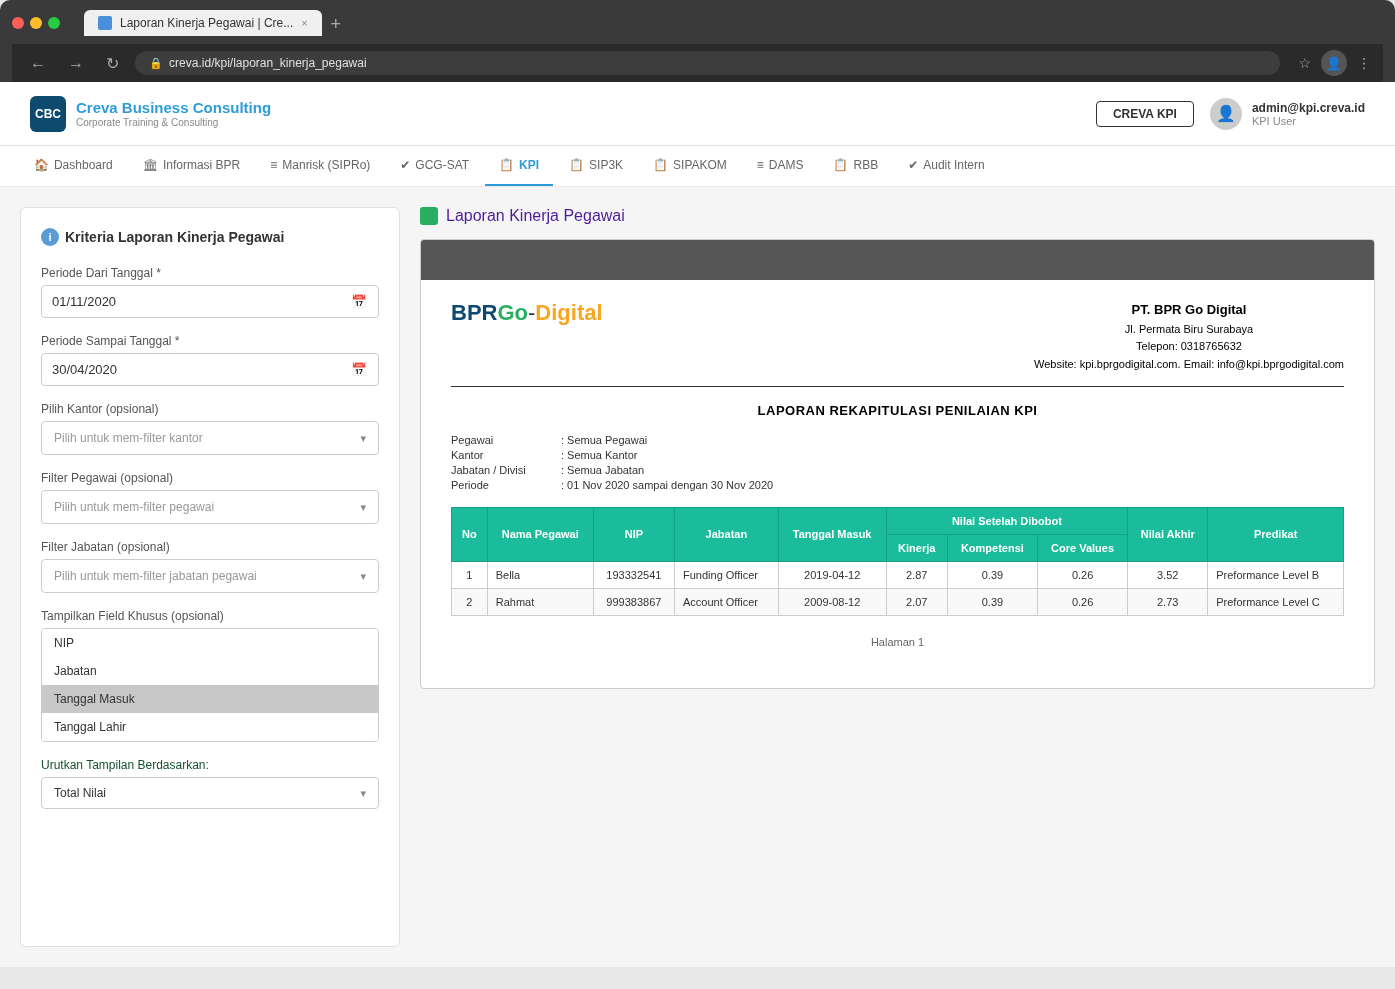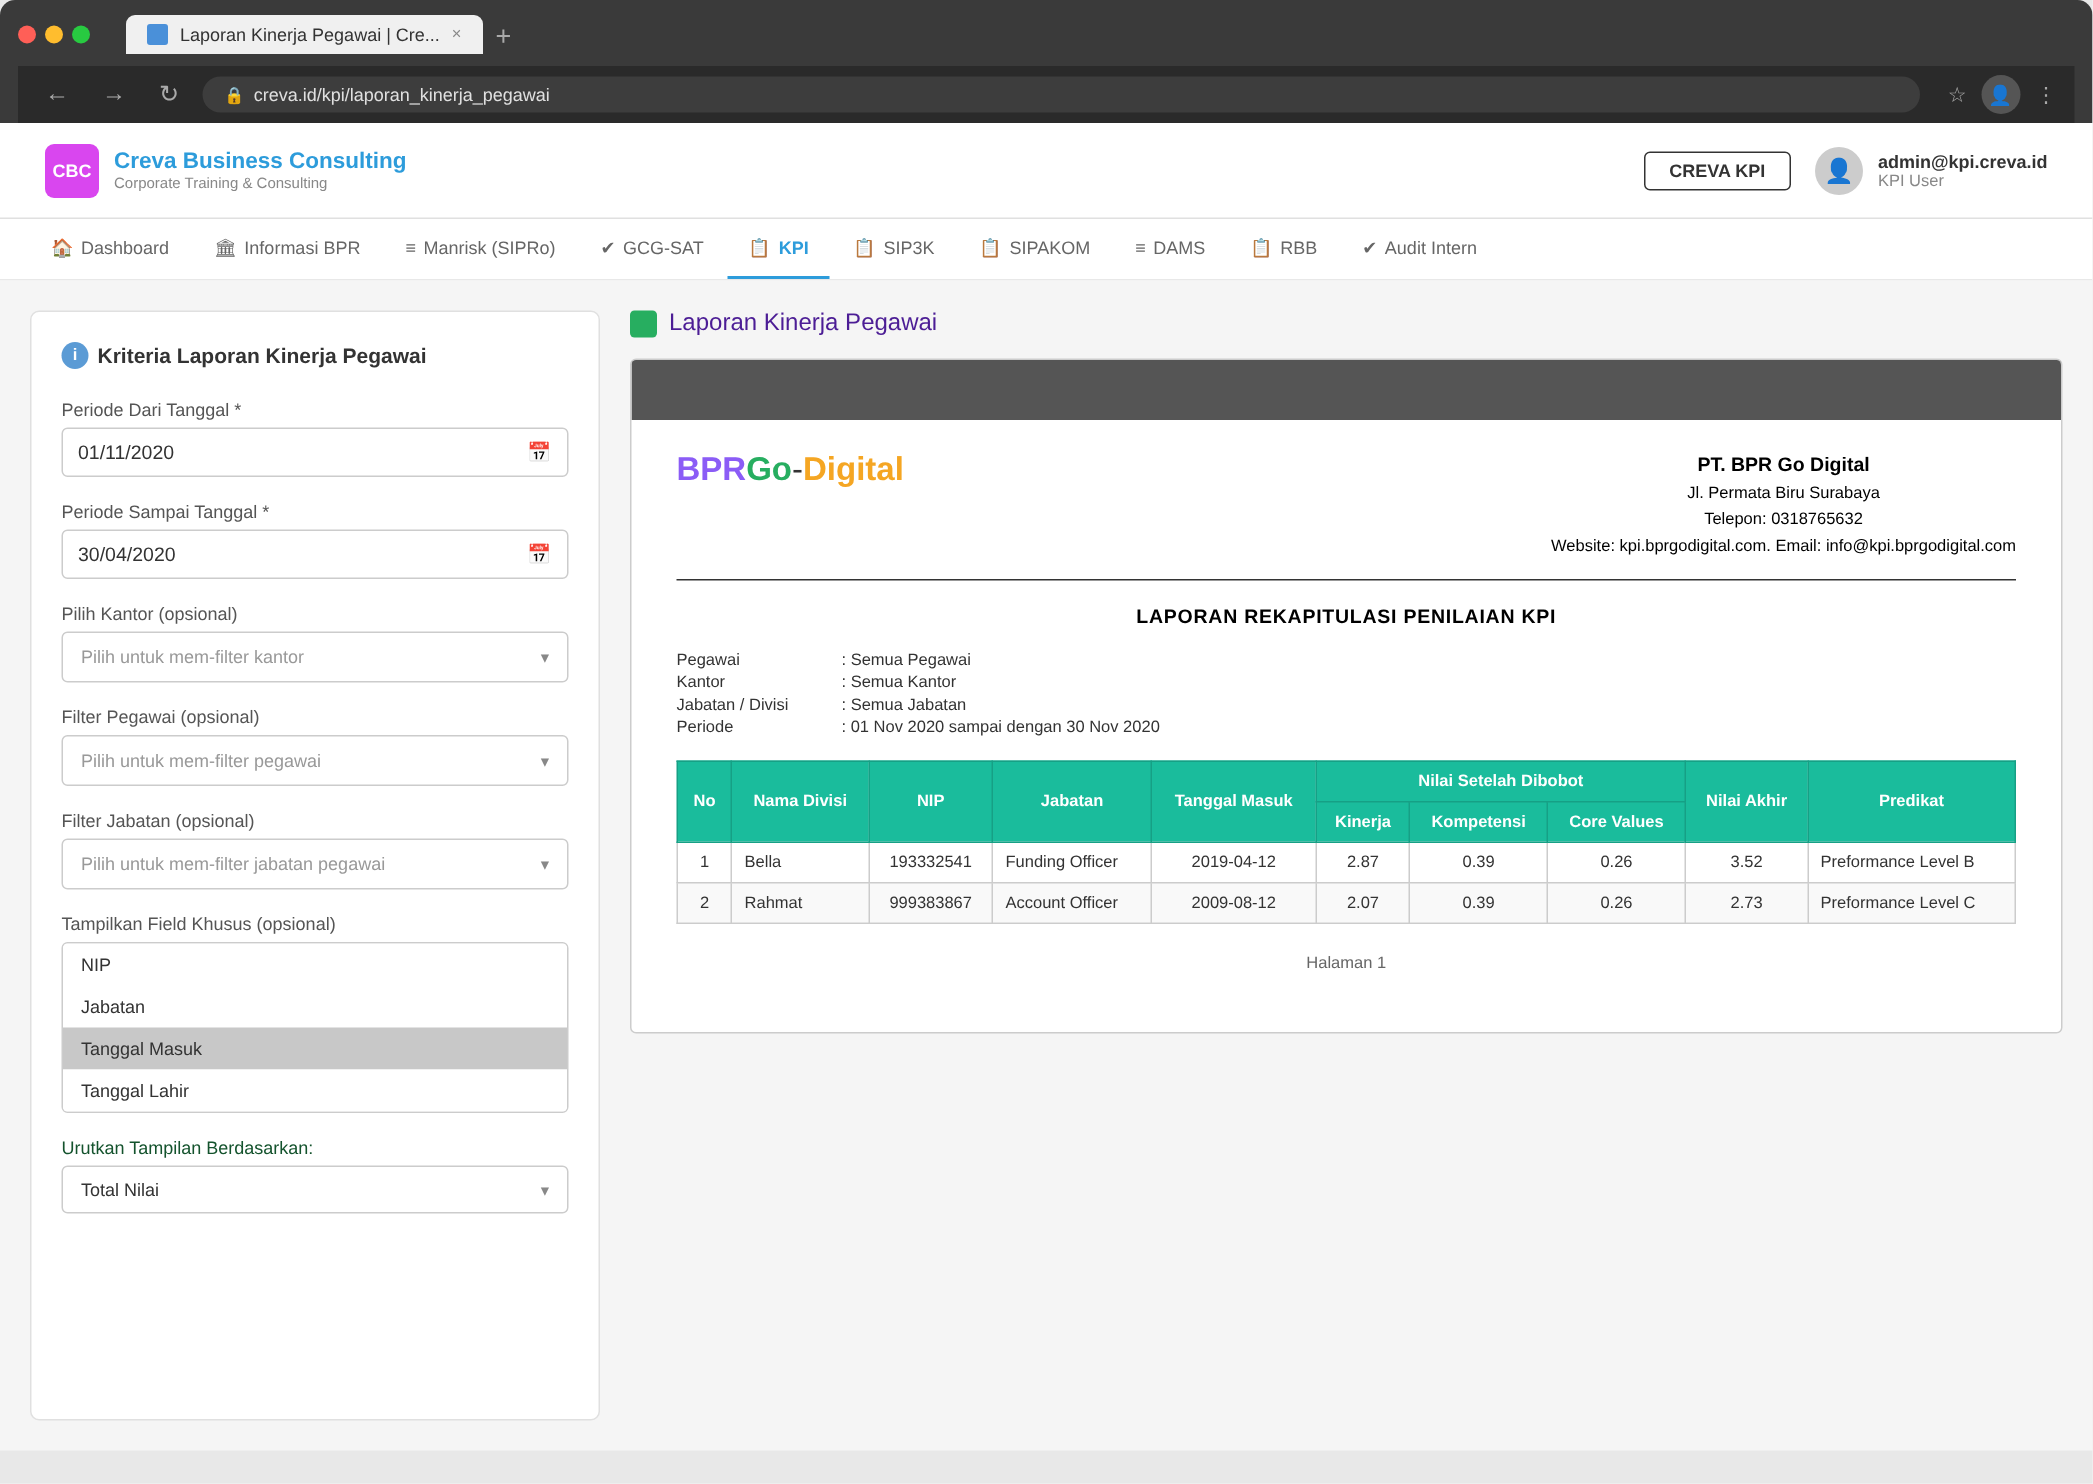--- a/index.html
+++ b/index.html
@@ -29,21 +29,21 @@
     .browser-actions { display: flex; align-items: center; gap: 10px; margin-left: 8px; }
     .browser-action-btn { background: none; border: none; color: #aaa; font-size: 14px; cursor: pointer; }
     .incognito-badge { background: #555; border-radius: 50%; width: 26px; height: 26px; display: flex; align-items: center; justify-content: center; color: #ccc; font-size: 13px; }
 
     
     .app-wrapper { background: #f5f5f5; min-height: 870px; width: 1395px; }
 
     
     .app-header { background: #fff; border-bottom: 1px solid #e0e0e0; padding: 0 30px; display: flex; align-items: center; justify-content: space-between; height: 64px; }
     .brand { display: flex; align-items: center; gap: 10px; }
-    .brand-icon { width: 36px; height: 36px; background: #d946ef; border-radius: 6px; display: flex; align-items: center; justify-content: center; color: white; font-weight: bold; font-size: 12px; }
+    .brand-icon { width: 36px; height: 36px; background: #0c4a6e; border-radius: 6px; display: flex; align-items: center; justify-content: center; color: white; font-weight: bold; font-size: 12px; }
     .brand-name { font-weight: 700; color: #2d9cdb; font-size: 15px; line-height: 1.2; }
     .brand-sub { font-size: 10px; color: #888; }
     .header-right { display: flex; align-items: center; gap: 16px; }
     .creva-kpi-btn { border: 1.5px solid #333; border-radius: 4px; padding: 5px 16px; font-size: 12px; font-weight: 600; color: #333; background: #fff; cursor: pointer; }
     .user-info { display: flex; align-items: center; gap: 10px; }
     .user-avatar { width: 32px; height: 32px; border-radius: 50%; background: #ccc; display: flex; align-items: center; justify-content: center; color: #666; font-size: 16px; }
     .user-details { text-align: left; }
     .user-email { font-size: 12px; font-weight: 600; color: #333; }
     .user-role { font-size: 11px; color: #888; }
 
@@ -295,21 +295,21 @@
         <span>Laporan Kinerja Pegawai</span>
       </div>
 
       <div class="report-container">
         <div class="report-header-bar"></div>
 
         <div class="report-body">
 
           <div class="report-letterhead">
             <div class="company-logo">
-              <span style="font-size:22px; font-weight:900; color:#8b5cf6;">BPR</span>
+              <span style="font-size:22px; font-weight:900; color:#0c4a6e;">BPR</span>
               <span style="font-size:22px; font-weight:900; color:#27ae60;">Go</span>
               <span style="font-size:22px; font-weight:400; color:#333;">-</span>
               <span style="font-size:22px; font-weight:700; color:#f5a623;">Digital</span>
             </div>
             <div class="company-info">
               <div class="company-name">PT. BPR Go Digital</div>
               <div>Jl. Permata Biru Surabaya</div>
               <div>Telepon: 0318765632</div>
               <div>Website: kpi.bprgodigital.com. Email: info@kpi.bprgodigital.com</div>
             </div>
@@ -333,21 +333,21 @@
             <div class="report-meta-row">
               <span class="meta-label">Periode</span>
               <span class="meta-value">: 01 Nov 2020 sampai dengan 30 Nov 2020</span>
             </div>
           </div>
 
           <table class="kpi-table">
             <thead>
               <tr>
                 <th rowspan="2"><span>No</span></th>
-                <th rowspan="2"><span>Nama Divisi</span></th>
+                <th rowspan="2"><span>Nama Pegawai</span></th>
                 <th rowspan="2"><span>NIP</span></th>
                 <th rowspan="2"><span>Jabatan</span></th>
                 <th rowspan="2"><span>Tanggal Masuk</span></th>
                 <th colspan="3"><span>Nilai Setelah Dibobot</span></th>
                 <th rowspan="2"><span>Nilai Akhir</span></th>
                 <th rowspan="2"><span>Predikat</span></th>
               </tr>
               <tr>
                 <th class="sub-header"><span>Kinerja</span></th>
                 <th class="sub-header"><span>Kompetensi</span></th>

